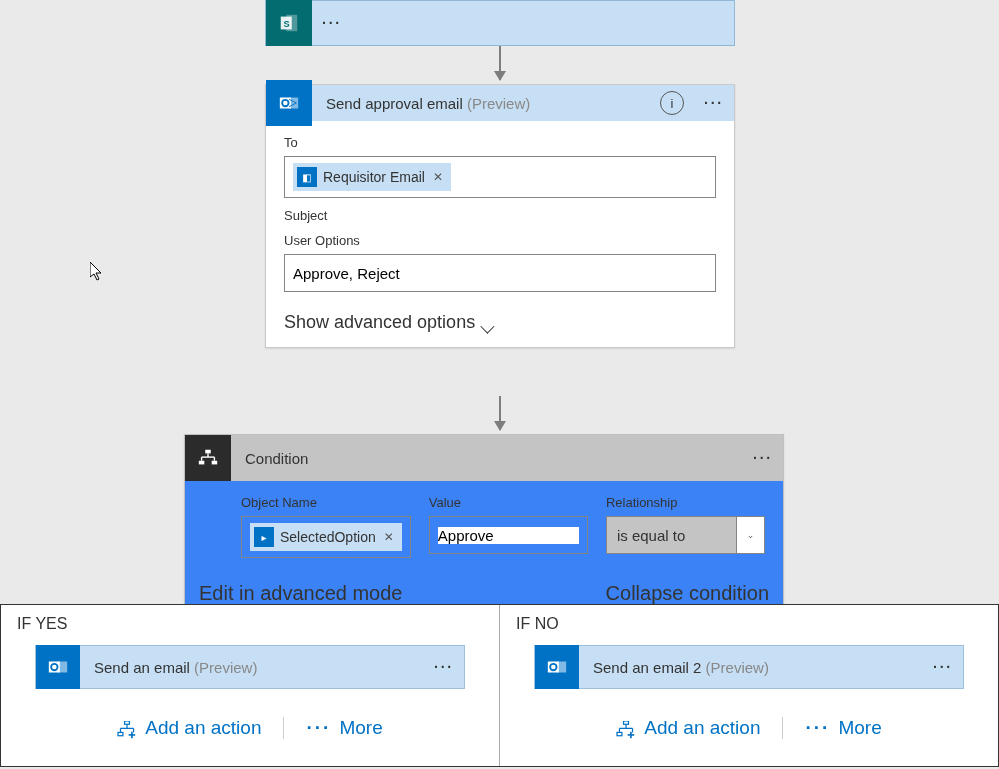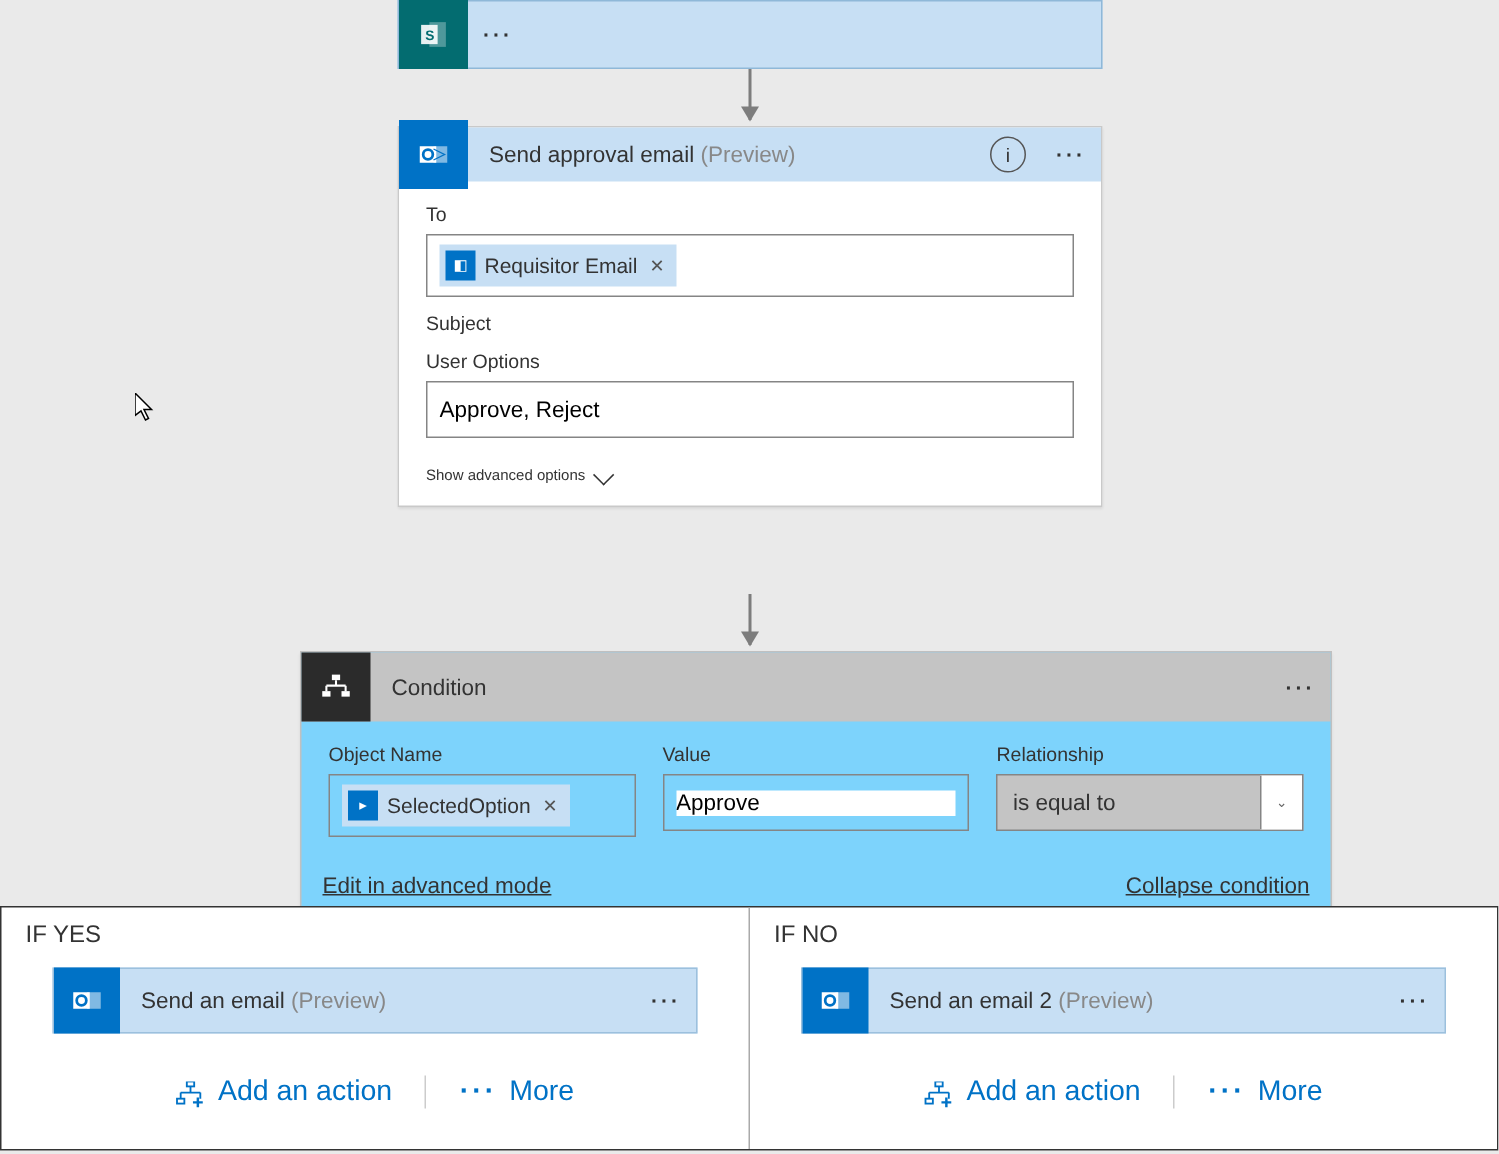--- a/index.html
+++ b/index.html
@@ -25,37 +25,37 @@
 .emailcard .header .info { width: 24px; height: 24px; border: 1.5px solid #555; border-radius: 50%; display: flex; align-items: center; justify-content: center; font-size: 13px; margin-right: 10px; cursor: pointer; }
 .emailcard .header .menu { width: 40px; text-align: center; font-weight: bold; letter-spacing: 2px; cursor: pointer; }
 .emailcard .body { padding: 14px 18px 8px 18px; }
 .fieldlabel { font-size: 13px; margin-bottom: 6px; margin-top: 10px; color: #333; }
 .fieldlabel:first-child { margin-top: 0; }
 .fieldbox { border: 1px solid #858585; min-height: 38px; padding: 6px 8px; display: flex; align-items: center; font-size: 15px; }
 .fieldinput { border: none; outline: none; width: 100%; font-size: 15px; font-family: inherit; }
 .token { background: #c7dff4; display: inline-flex; align-items: center; padding: 4px 8px 4px 4px; font-size: 14px; }
 .token .ticon { width: 20px; height: 20px; background: #0072c6; color: #fff; display: inline-flex; align-items: center; justify-content: center; font-size: 10px; margin-right: 6px; }
 .token .x { margin-left: 8px; font-size: 12px; color: #555; cursor: pointer; }
-.showadv { padding: 12px 18px 14px 18px; font-size: 10px; cursor: pointer; display: flex; align-items: flex-end; gap: 6px; }
+.showadv { padding: 12px 18px 14px 18px; font-size: 18px; cursor: pointer; display: flex; align-items: flex-end; gap: 6px; }
 .chev { display: inline-block; width: 10px; height: 10px; border-right: 1.5px solid #333; border-bottom: 1.5px solid #333; transform: rotate(45deg) translateY(-2px); }
 
 
-.condcard { position: absolute; top: 434px; left: 200px; width: 688px; background: #7dd3fc; border: 1px solid #c0c0c0; box-shadow: 0 1px 2px rgba(0,0,0,0.08); }
+.condcard { position: absolute; top: 434px; left: 184px; width: 600px; background: #3b82f6; border: 1px solid #c0c0c0; box-shadow: 0 1px 2px rgba(0,0,0,0.08); }
 .condcard .header { height: 46px; background: #c4c4c4; display: flex; align-items: center; }
 .condcard .header .iconbox { width: 46px; height: 46px; background: #2b2b2b; color: #fff; display: flex; align-items: center; justify-content: center; }
 .condcard .header .label { flex: 1; padding: 0 14px; font-size: 15px; color: #333; }
 .condcard .header .menu { width: 40px; text-align: center; font-weight: bold; letter-spacing: 2px; cursor: pointer; }
-.condcard .body { padding: 14px 18px; display: flex; gap: 18px; }
+.condcard .body { padding: 14px 18px; display: flex; gap: 18px; margin-left: 38px; }
 .condcol { flex: 1; display: flex; flex-direction: column; }
 .condcol .fieldlabel { margin-top: 0; }
 .condbox { border: 1px solid #858585; min-height: 38px; display: flex; align-items: center; padding: 6px 8px; font-size: 15px; }
 .relbox { border: 1px solid #858585; min-height: 38px; display: flex; align-items: center; background: #c4c4c4; }
 .relbox .sel { flex: 1; padding: 0 10px; font-size: 15px; }
 .relbox .dd { width: 28px; height: 100%; border-left: 1px solid #858585; display: flex; align-items: center; justify-content: center; background: #fff; font-size: 9px; color: #666; }
-.condfooter { display: flex; justify-content: space-between; padding: 10px 14px 14px 14px; font-size: 15px; text-decoration: underline; }
+.condfooter { display: flex; justify-content: space-between; padding: 10px 14px 14px 14px; font-size: 20px; }
 .condfooter span { cursor: pointer; }
 
 
 .branches { position: absolute; top: 604px; left: 0; width: 999px; height: 163px; display: flex; border: 1px solid #333; background: #fff; }
 .branch { flex: 1; border-right: 1px solid #aaa; padding: 10px 16px; position: relative; }
 .branch:last-child { border-right: none; }
 .branchlabel { font-size: 16px; color: #333; margin-bottom: 12px; }
 .subcard { margin: 12px auto; width: 430px; height: 44px; background: #c7dff4; border: 1px solid #9cc0dd; display: flex; align-items: center; }
 .subcard .iconbox { width: 44px; height: 44px; background: #0072c6; display: flex; align-items: center; justify-content: center; color: #fff; }
 .subcard .label { flex: 1; padding: 0 14px; font-size: 15px; }

